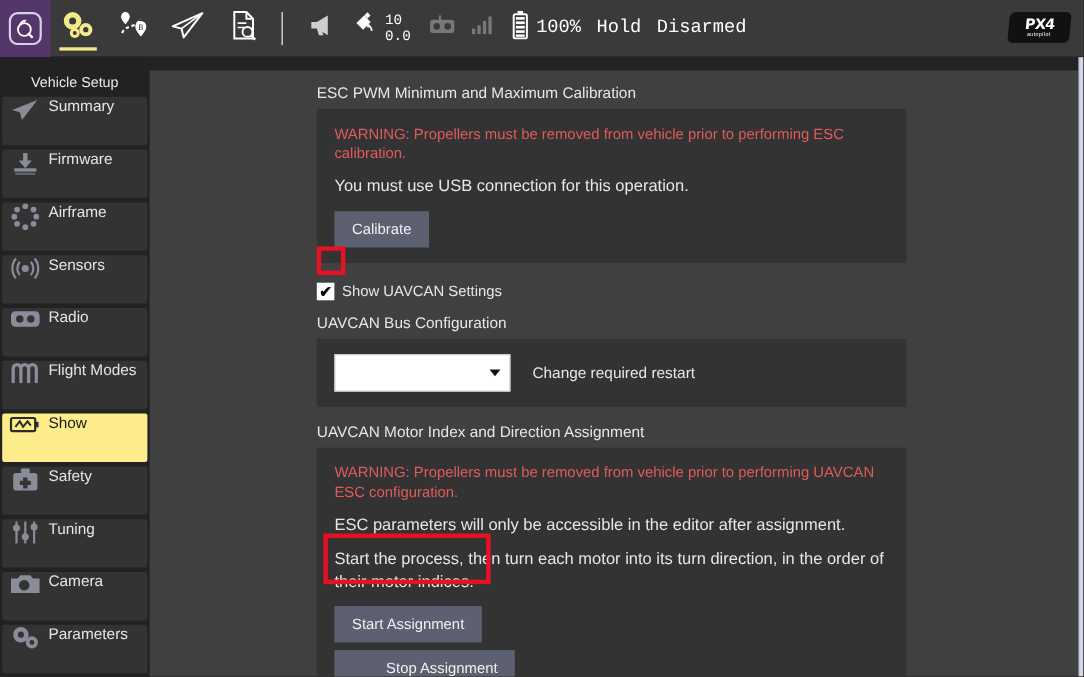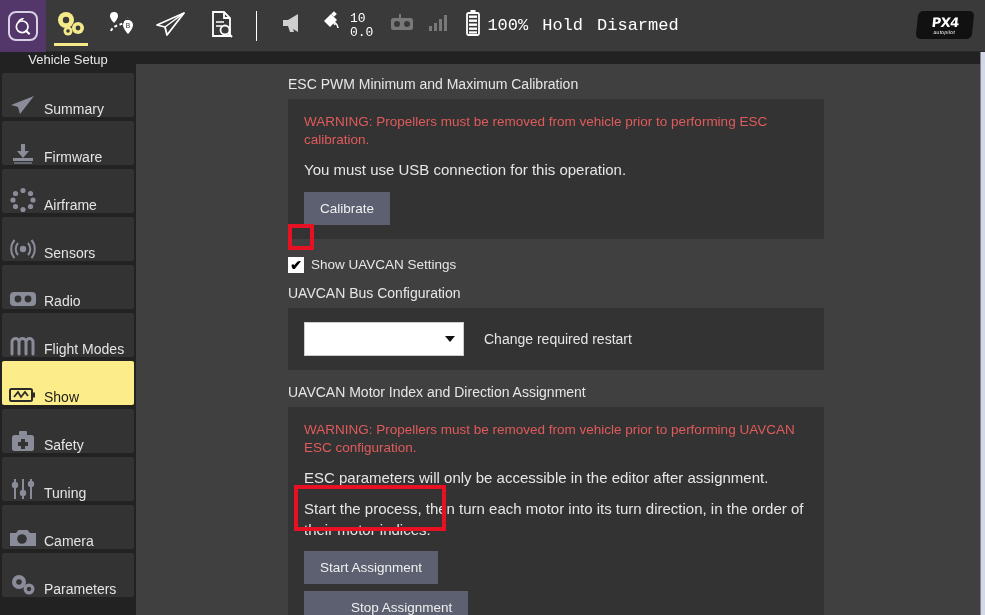--- a/index.html
+++ b/index.html
@@ -66,26 +66,26 @@
     color: #ffffff; font-size: 5px; letter-spacing: 0.3px; line-height: 1; margin-top: 1px;
   }
 
   
   #sidebar {
     position: absolute; left: 0; top: 52px; width: 136px; height: 563px;
     background: #222222;
   }
   .sb-title {
     color: #e8e8e8; font-size: 13px; text-align: center;
-    padding: 0 0 6px 0;
+    padding: 15px 0 6px 0;
   }
   .sb-item {
     height: 44px; margin: 0 2px 4px 2px;
     background: #333333; border-radius: 2px;
-    display: flex; align-items: flex-end; cursor: pointer;
+    display: flex; align-items: flex-start; cursor: pointer;
   }
   .sb-item.selected { background: #fced8a; }
   .sb-ico {
     width: 42px; min-width: 42px; display: flex;
     align-items: center; justify-content: center;
   }
   .sb-label { color: #e4e4e4; font-size: 14px; }
   .sb-item.selected .sb-label { color: #1a1a1a; }
 
   

